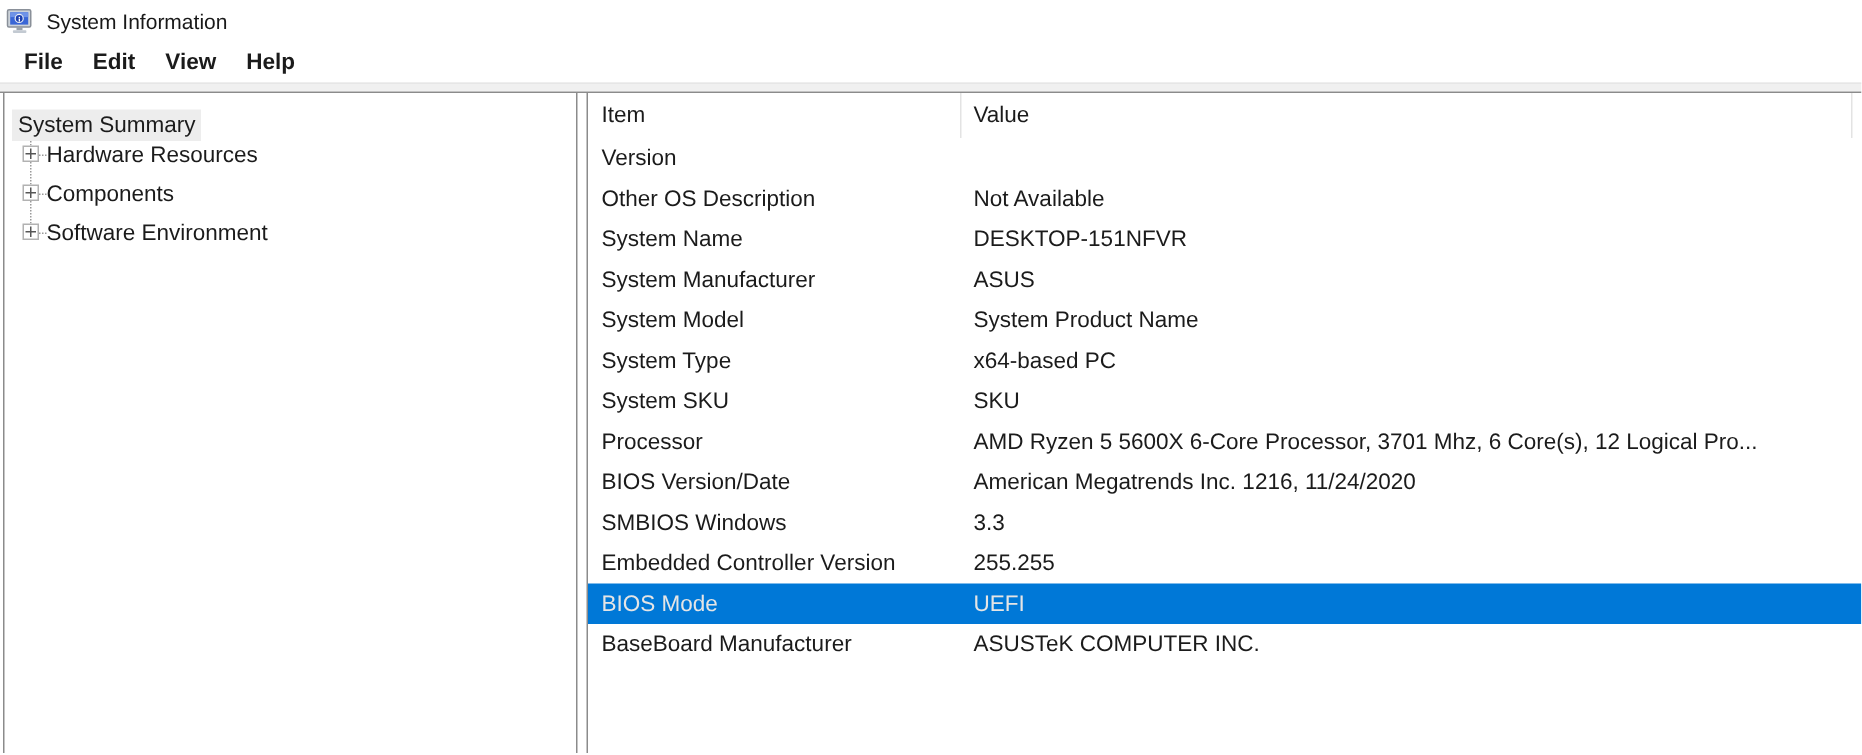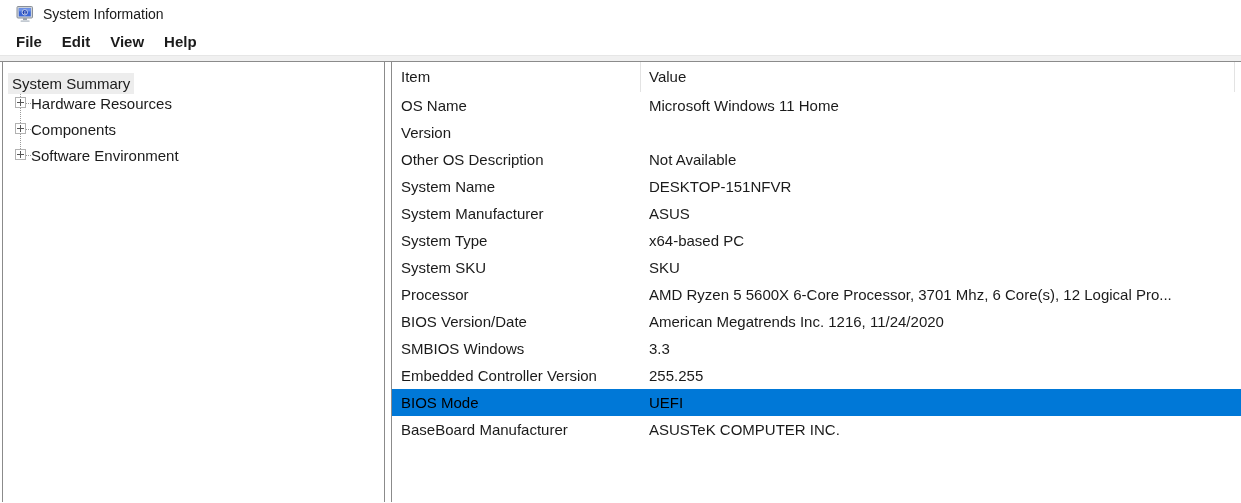--- a/index.html
+++ b/index.html
@@ -1,20 +1,20 @@
 <!DOCTYPE html>
 <html><head>
 <meta charset="utf-8">
 <style>
   * { margin:0; padding:0; box-sizing:border-box; }
   html,body { width:1241px; height:503px; overflow:hidden; background:#fff;
               font-family:"Liberation Sans", sans-serif; color:#1b1b1b; }
 
   
-  .titlebar { height:28px; display:flex; align-items:center; padding-left:16px; background:#fff; }
+  .titlebar { height:28px; display:flex; align-items:center; padding-left:4px; background:#fff; }
   .title-icon { width:19px; height:19px; margin-right:8px; flex:0 0 auto; }
   .title-text { font-size:14px; color:#191919; }
 
   
   .menubar { height:27px; display:flex; align-items:center; padding-left:6px; background:#fff; font-size:15px;font-weight:bold; }
   .menu-item { padding:3px 10px; cursor:default; }
 
   
   .toolbar-strip { height:6px; background:#f0f0f0; border-top:1px solid #e6e6e6; }
 
@@ -39,21 +39,21 @@
   
   .details-panel { position:absolute; left:391px; top:0; width:850px; height:460px;
                    border-left:1px solid #8b8b8b; background:#fff; }
   .details-header { height:30px; display:flex; font-size:15px; }
   .header-cell { line-height:29px; border-right:1px solid #e3e3e3; overflow:hidden; white-space:nowrap; }
   .header-cell.item  { width:249px; padding-left:9px; }
   .header-cell.value { width:594px; padding-left:8px; }
   .row { height:27px; display:flex; line-height:27px; font-size:15px; white-space:nowrap; cursor:default; }
   .cell.item  { width:249px; padding-left:9px; overflow:hidden; }
   .cell.value { flex:1; padding-left:8px; overflow:hidden; }
-  .row.selected { background:#0078d7; color:#000000; }
+  .row.selected { background:#0078d7; color:#e5e5e5; }
 </style>
 </head>
 <body>
 
 <div class="titlebar">
   <span class="title-icon">
     <svg viewBox="0 0 19 19" width="19" height="19">
       <rect x="1" y="1.5" width="15.5" height="11.5" rx="1" fill="#cdd3da" stroke="#8a9099" stroke-width="1"></rect>
       <rect x="2.8" y="3.2" width="12" height="8.2" fill="#3a66d6"></rect>
       <rect x="2.8" y="3.2" width="12" height="3.2" fill="#6f93e8"></rect>
@@ -100,38 +100,38 @@
       </div>
   </div>
 
   <div class="details-panel">
     <div class="details-header">
       <div class="header-cell item">Item</div>
       <div class="header-cell value">Value</div>
     </div>
     <div class="rows">
 
-    <div class="row">
-          <div class="cell item">OS Name</div>
-          <div class="cell value">Microsoft Windows 11 Home</div>
-        </div>
         <div class="row">
           <div class="cell item">Version</div>
         </div>
         <div class="row">
           <div class="cell item">Other OS Description</div>
           <div class="cell value">Not Available</div>
         </div>
         <div class="row">
           <div class="cell item">System Name</div>
           <div class="cell value">DESKTOP-151NFVR</div>
         </div>
         <div class="row">
           <div class="cell item">System Manufacturer</div>
           <div class="cell value">ASUS</div>
+        </div>
+        <div class="row">
+          <div class="cell item">System Model</div>
+          <div class="cell value">System Product Name</div>
         </div>
         <div class="row">
           <div class="cell item">System Type</div>
           <div class="cell value">x64-based PC</div>
         </div>
         <div class="row">
           <div class="cell item">System SKU</div>
           <div class="cell value">SKU</div>
         </div>
         <div class="row">

